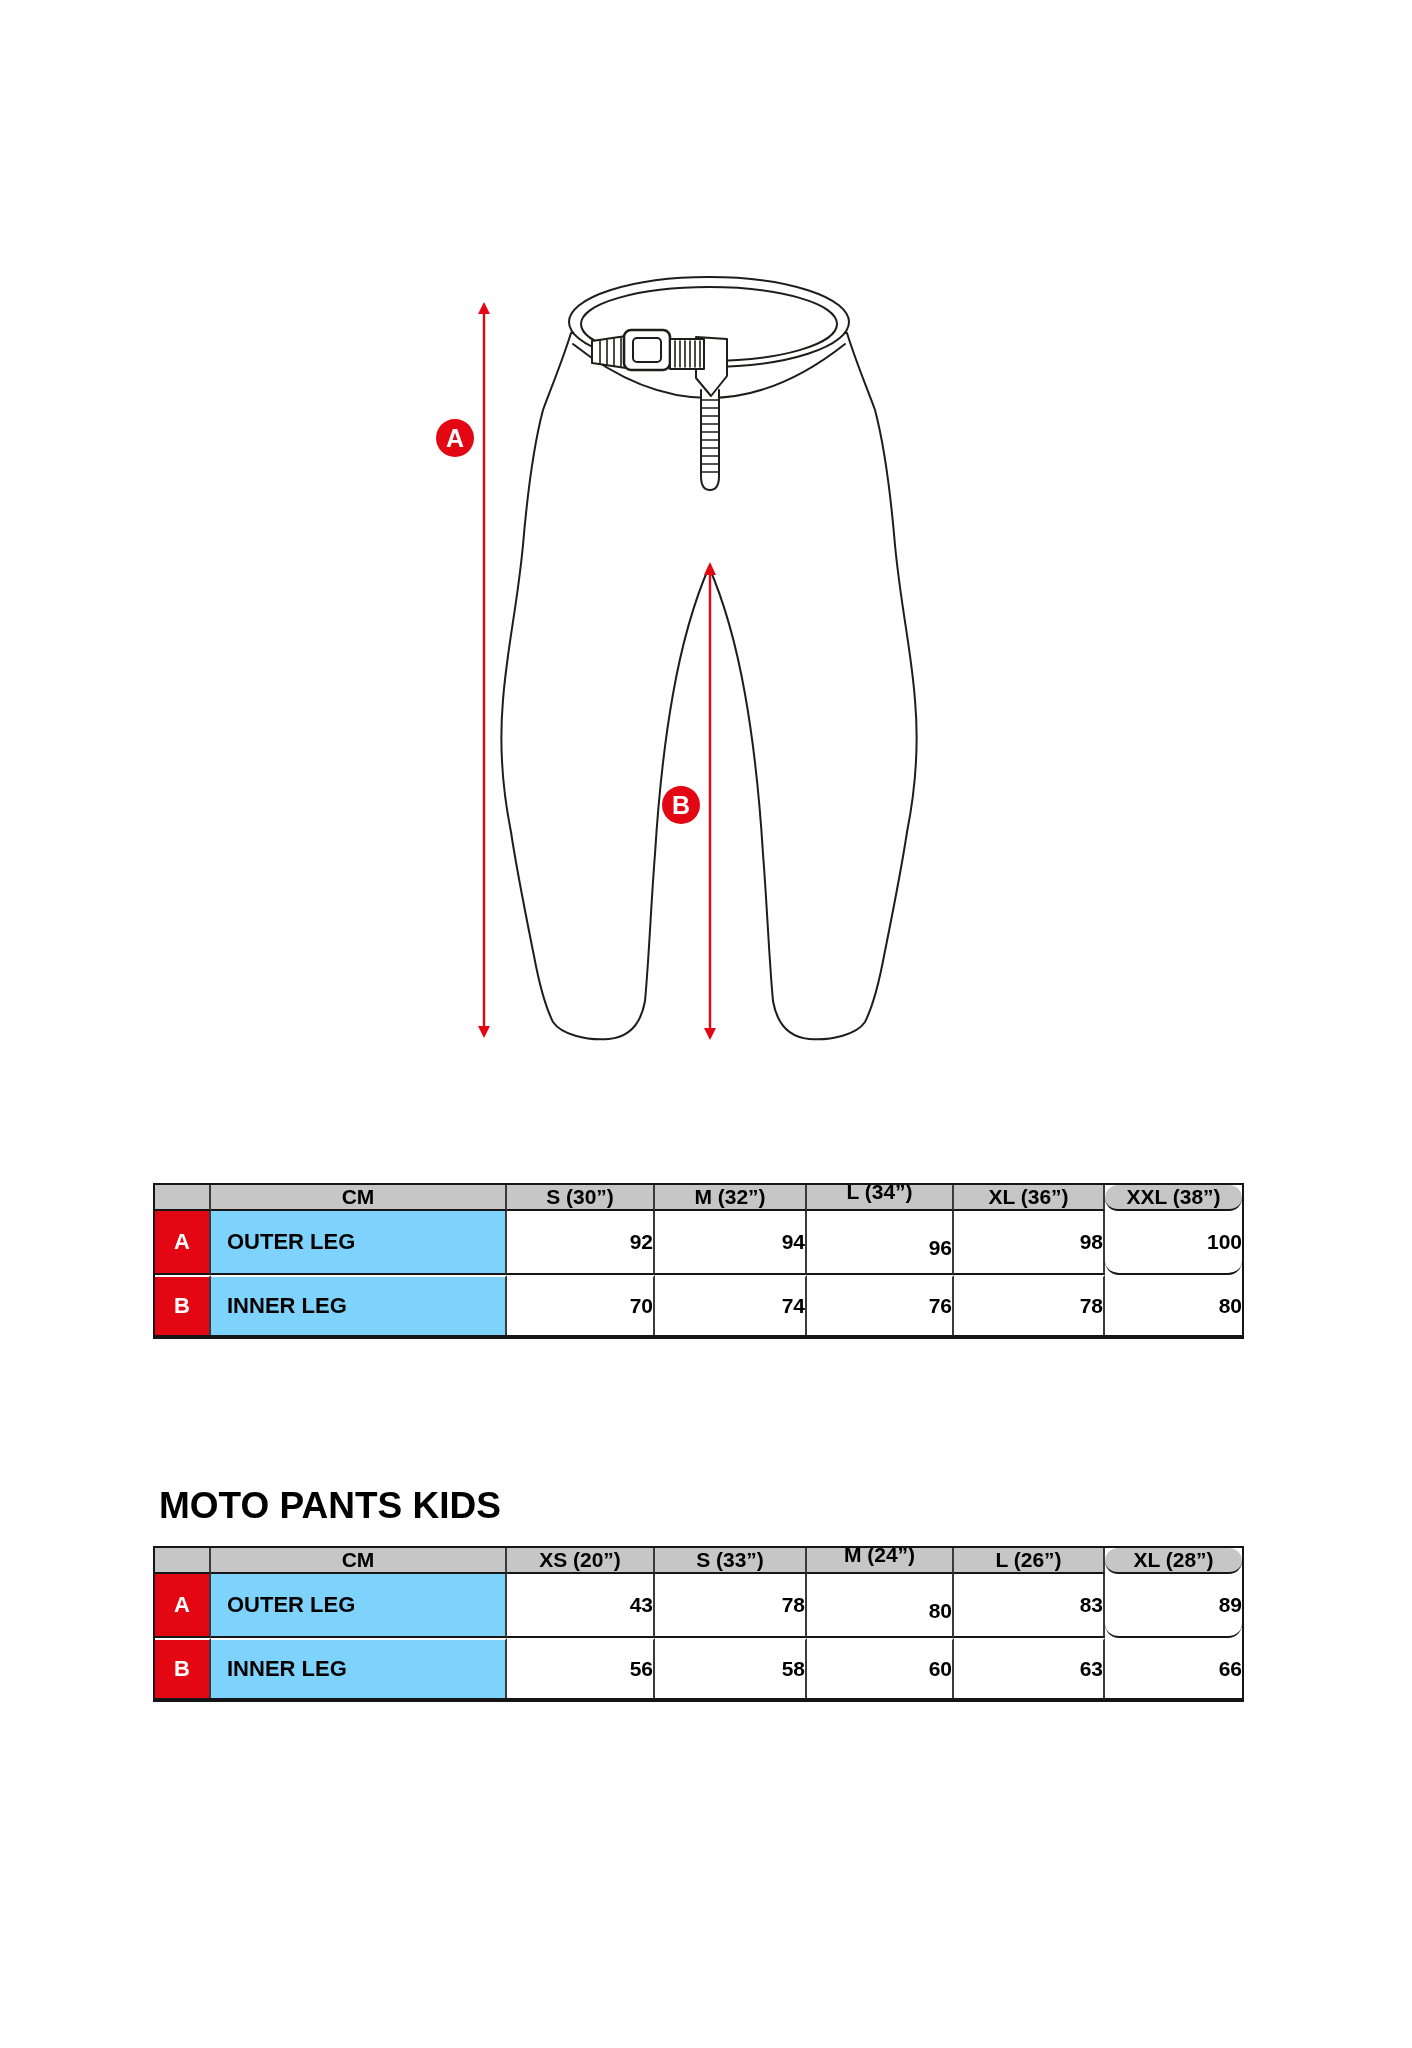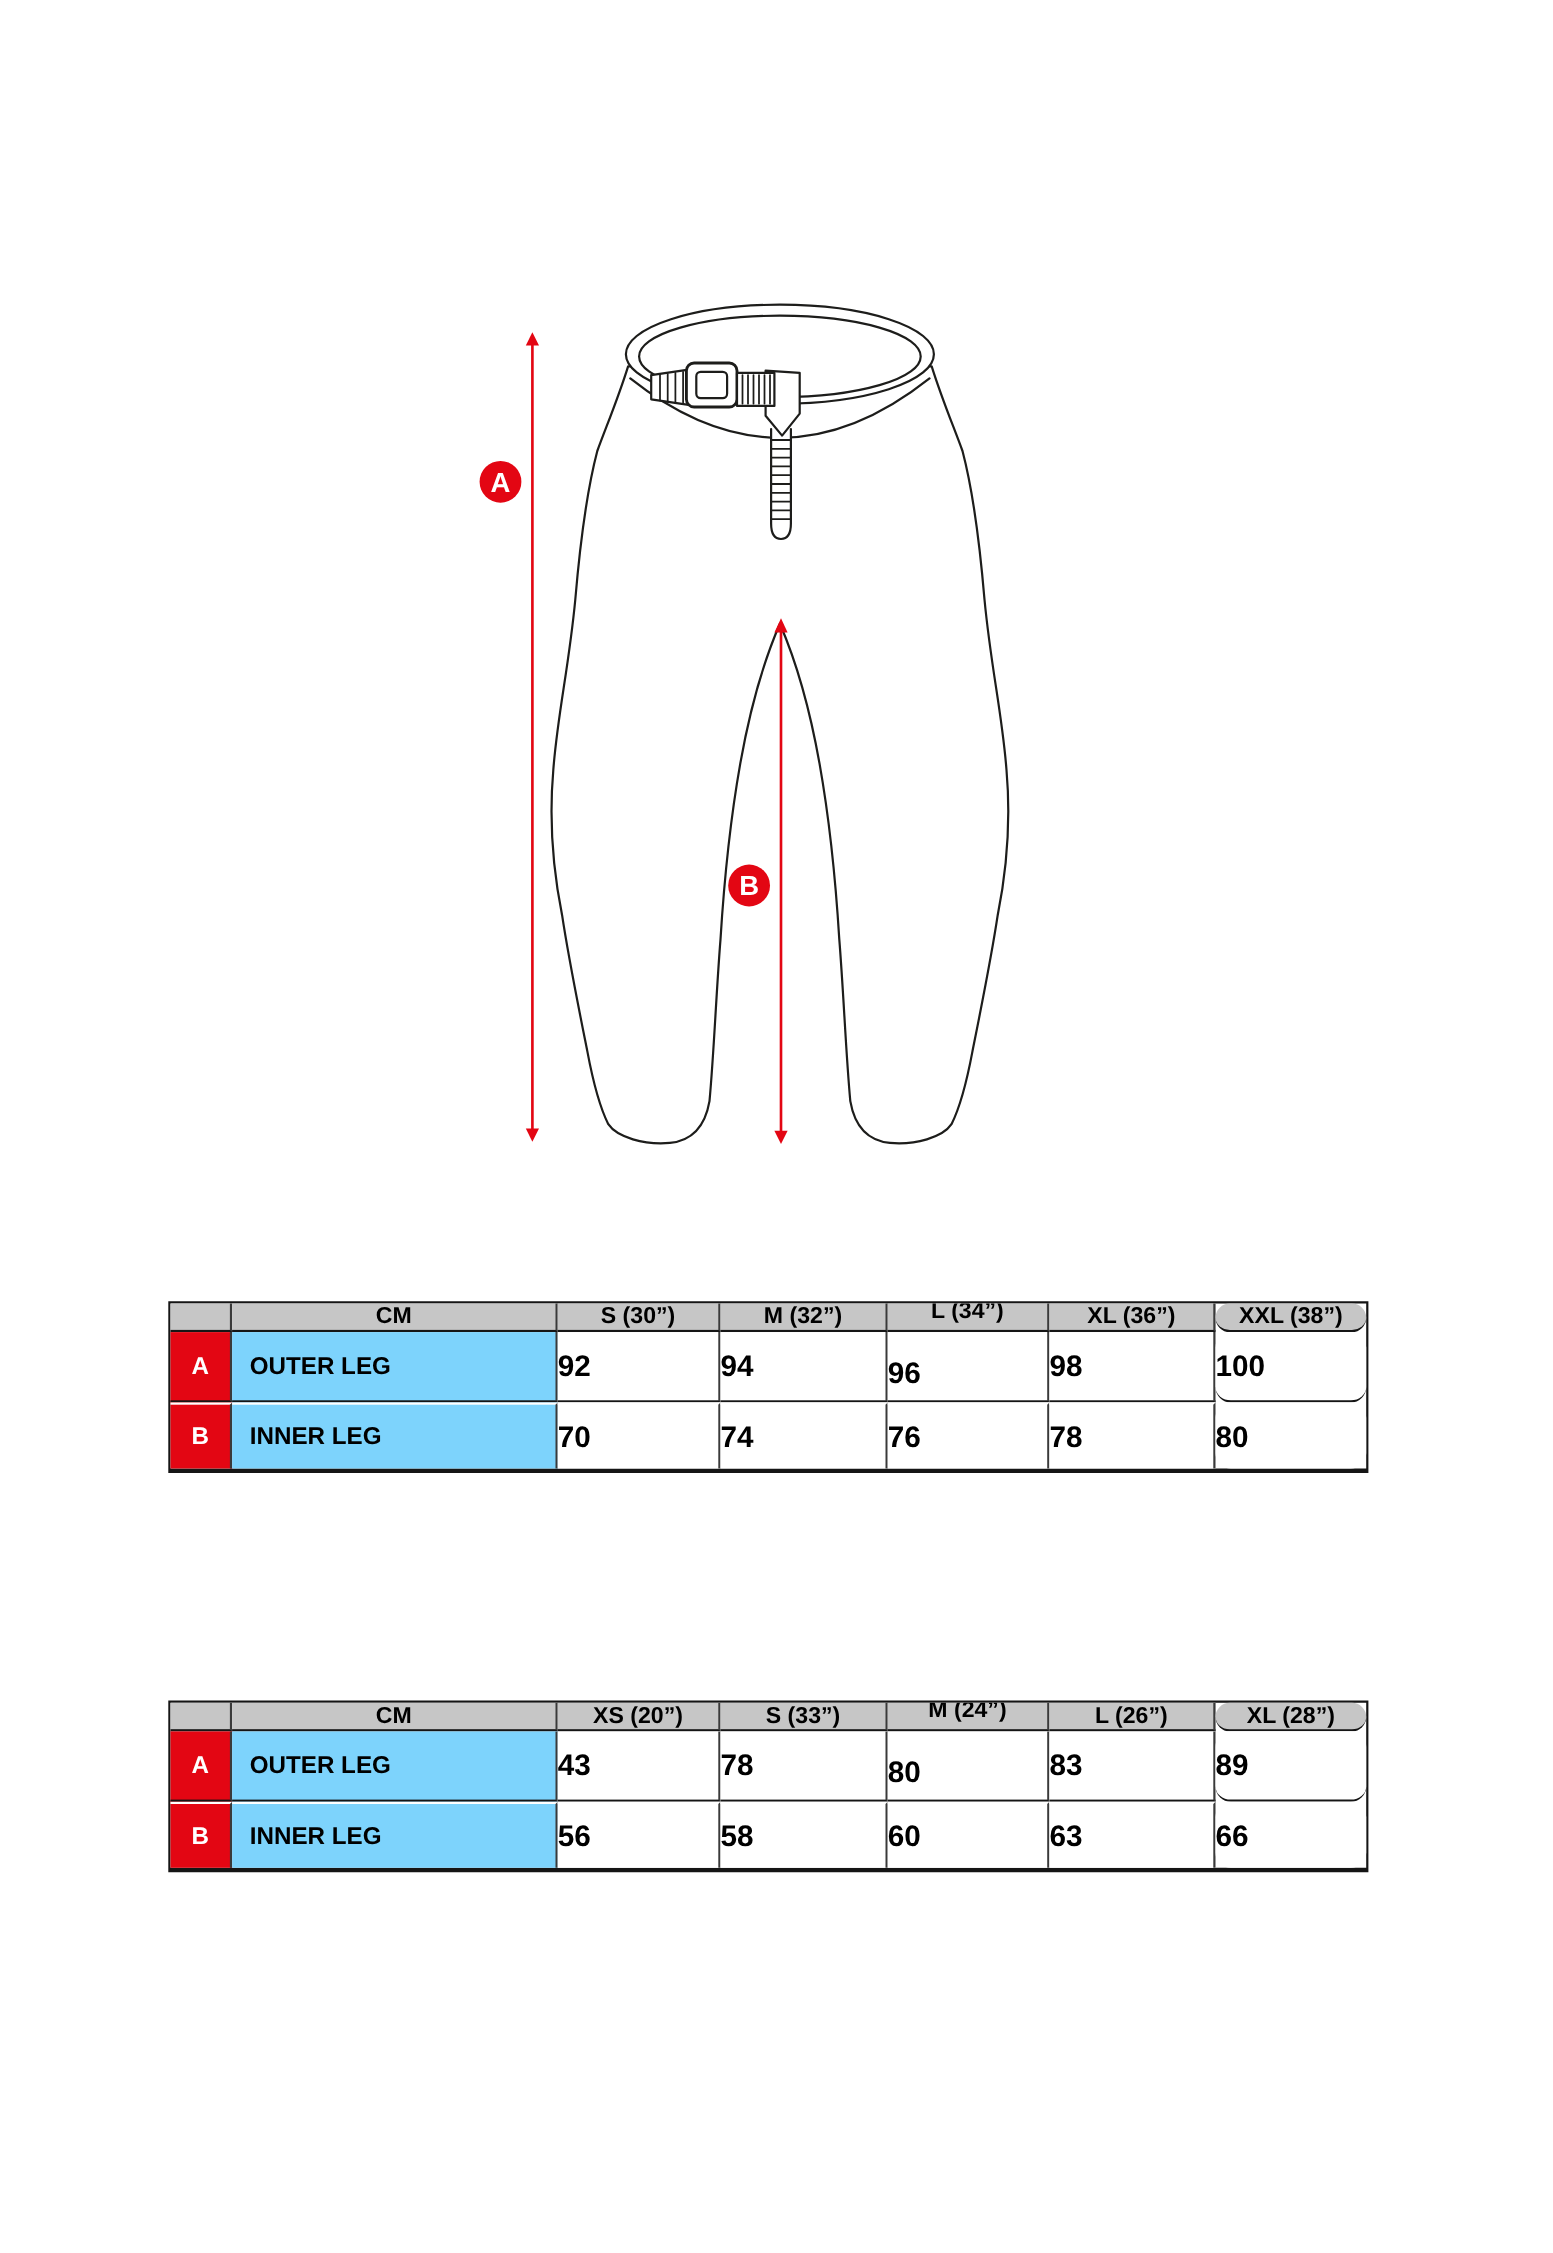--- a/index.html
+++ b/index.html
@@ -15,21 +15,21 @@
               padding:0;font-weight:700;}
   .size-table th:last-child,.size-table td:last-child{border-right:none;border-radius:14px;}
   .size-table thead th{background:#c6c6c6;border-bottom:2px solid #151515;text-align:center;font-size:21px;}
   .size-table .hrow{height:18px;}
   .size-table .row-a{height:64px;}
   .size-table .row-b{height:60px;}
   .size-table .row-a td{border-bottom:2px solid #151515;}
   .size-table .row-b td{border-top:2px solid #ffffff;}
   .badge-cell{background:#e30613;color:#ffffff;text-align:center;font-size:22px;}
   .label-cell{background:#7dd3fc;text-align:left;padding-left:16px !important;font-size:22px;}
-  .value-cell{background:#ffffff;text-align:left;font-size:27px;}
+  .value-cell{background:#ffffff;text-align:right;font-size:21px;}
   .raise{position:relative;top:-5px;display:inline-block;}
   .lower{position:relative;top:6px;display:inline-block;}
   .corner-cell{background:#c6c6c6;}
 </style>
 </head>
 <body>
 
 <div class="page">
 
   <svg class="diagram-svg" width="1412" height="1115" viewBox="0 0 1412 1115">
@@ -152,20 +152,21 @@
         <td class="label-cell">INNER LEG</td>
         <td class="value-cell"><span>70</span></td>
         <td class="value-cell"><span>74</span></td>
         <td class="value-cell"><span>76</span></td>
         <td class="value-cell"><span>78</span></td>
         <td class="value-cell"><span>80</span></td>
       </tr>
     </tbody>
   </table>
 
+  <h2 class="tbl-title" style="left:159px;top:1485px;">MOTO PANTS KIDS</h2>
 
   <table class="size-table" style="left:153px;top:1546px;">
     <colgroup>
       <col style="width:56px">
         <col style="width:296px">
         <col style="width:148px">
       <col style="width:152px">
         <col style="width:147px">
         <col style="width:151px">
         <col style="width:137px">

